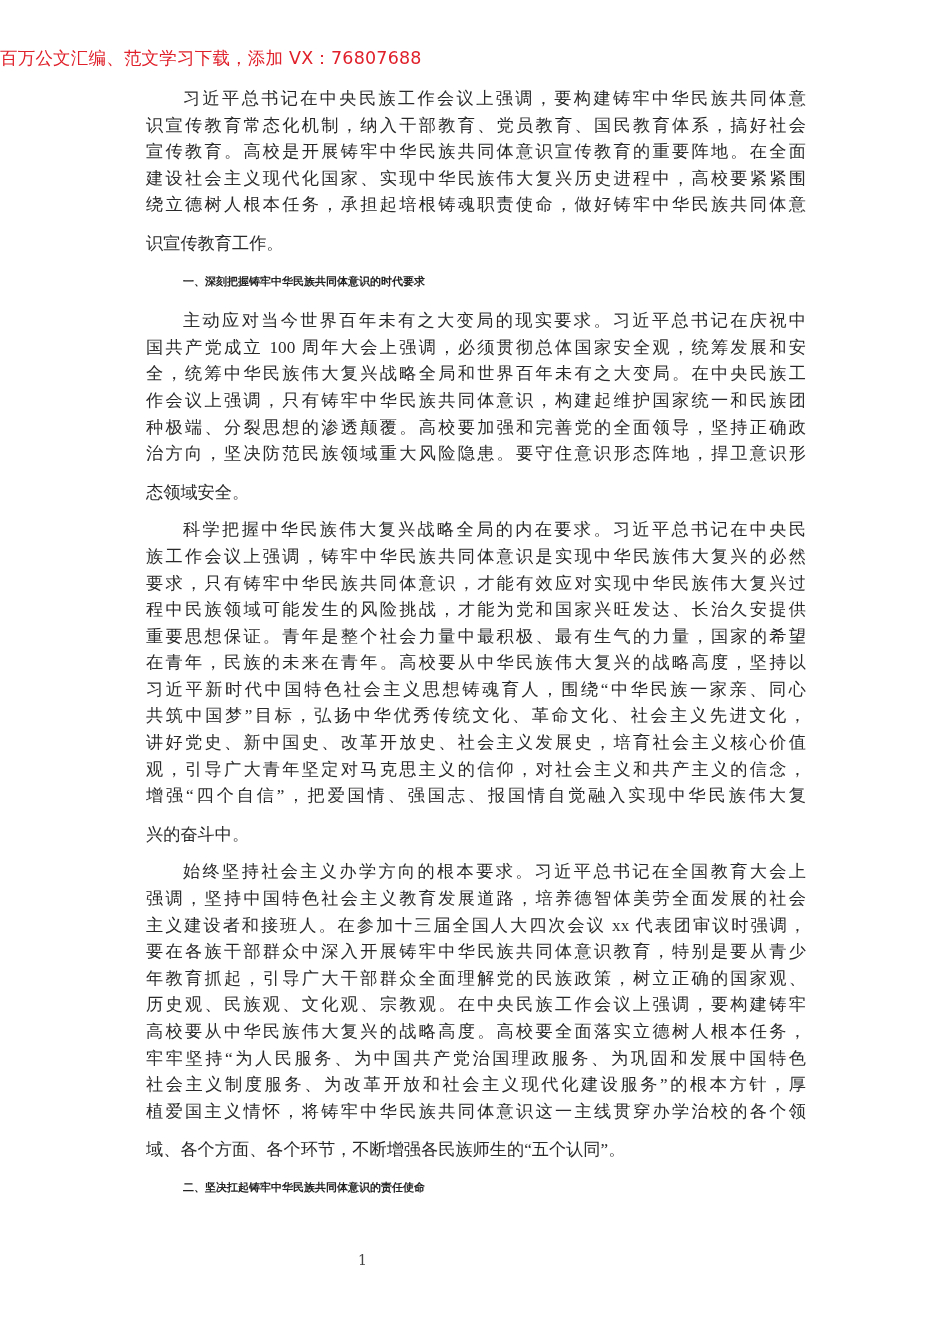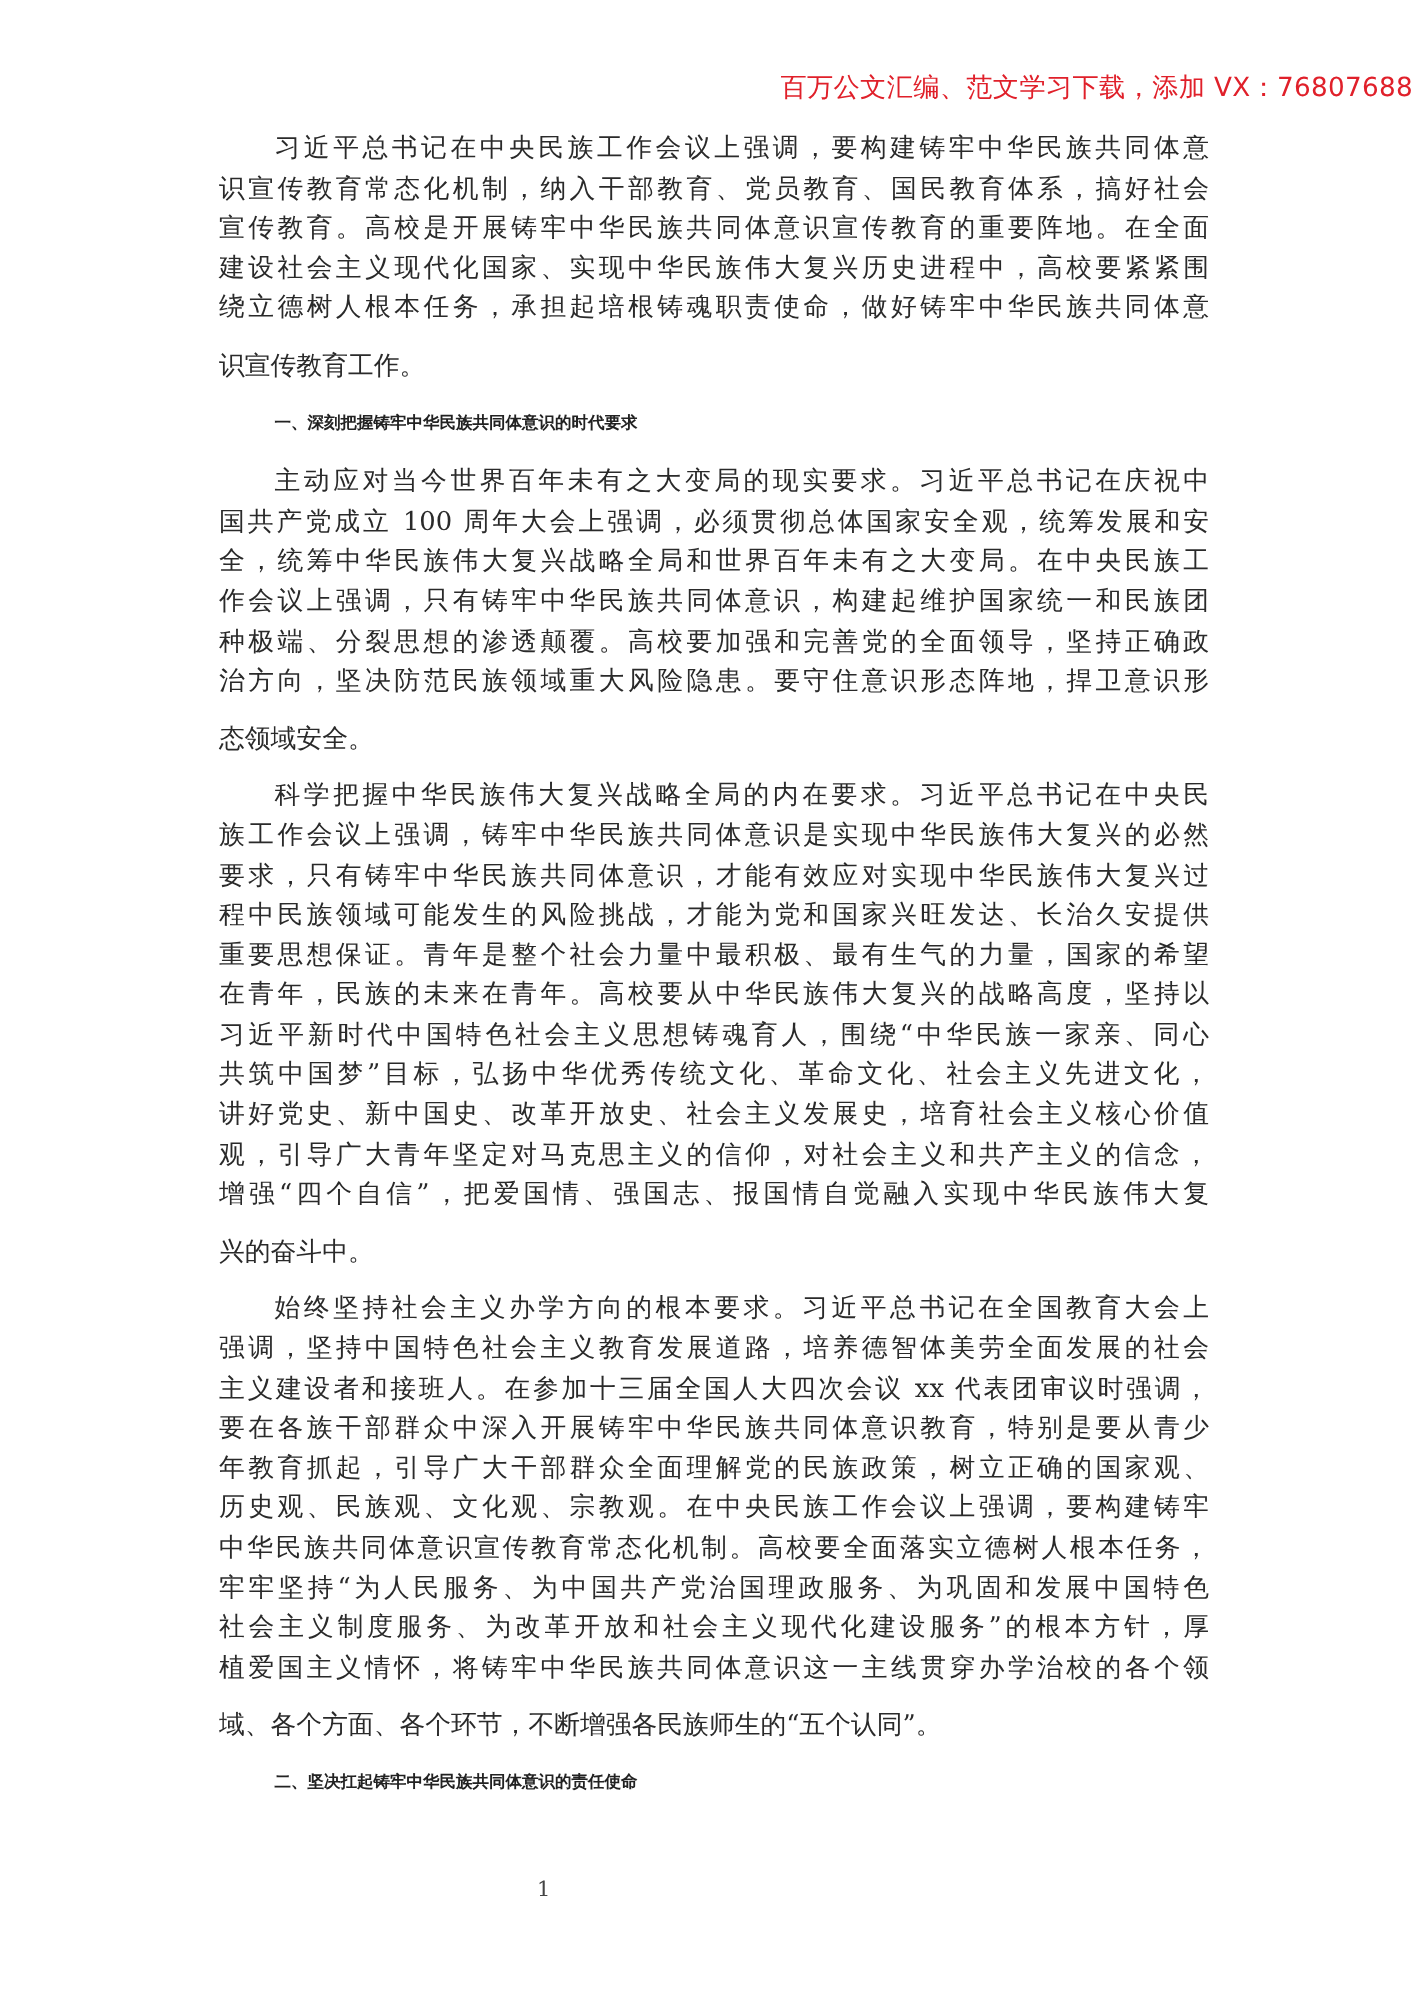--- a/index.html
+++ b/index.html
@@ -1,29 +1,29 @@
 <!DOCTYPE html>
 <html><head>
 <meta charset="utf-8">
 <style>
   html, body { margin: 0; padding: 0; background: #ffffff; }
   body { width: 950px; height: 1344px; position: relative; overflow: hidden; }
   .banner {
-    position: absolute; left: 0; top: 46px; width: 942px; text-align: right;
+    position: absolute; left: 0; top: 46px; width: 942px; text-align: left;
     color: #e0202a; font-family: "DejaVu Sans", sans-serif; font-size: 17.5px;
     letter-spacing: 0.2px;
   }
   .body-col {
     position: absolute; left: 146px; top: 86px; width: 660px;
     font-family: "DejaVu Serif", serif; color: #2a2a2a; font-size: 17.2px;
   }
   .para { margin: 0 0 11px 0; }
   .line {
     display: block; height: 26.6px; line-height: 26.6px; white-space: nowrap;
-    text-align: justify; text-align-last: justify;
+    text-align: justify; text-align-last: justify; font-family: Liberation Serif, serif;
   }
   .line.last { text-align-last: left; margin-top: 12px; }
   .line.indent { padding-left: 37px; }
   .heading {
     font-family: "DejaVu Sans", sans-serif; font-weight: bold; font-size: 11px;
     color: #222; padding-left: 37px; height: 26.6px; line-height: 26.6px;
     margin: 4px 0 13px 0;
   }
   .page-num {
     position: absolute; left: 358px; top: 1252px; font-family: "DejaVu Serif", serif;
@@ -73,21 +73,21 @@
     <span class="line last">兴的奋斗中。</span>
   </div>
 
   <div class="para">
     <span class="line indent">始终坚持社会主义办学方向的根本要求。习近平总书记在全国教育大会上</span>
     <span class="line">强调，坚持中国特色社会主义教育发展道路，培养德智体美劳全面发展的社会</span>
     <span class="line">主义建设者和接班人。在参加十三届全国人大四次会议 xx 代表团审议时强调，</span>
     <span class="line">要在各族干部群众中深入开展铸牢中华民族共同体意识教育，特别是要从青少</span>
     <span class="line">年教育抓起，引导广大干部群众全面理解党的民族政策，树立正确的国家观、</span>
     <span class="line">历史观、民族观、文化观、宗教观。在中央民族工作会议上强调，要构建铸牢</span>
-    <span class="line">中华民族共同体意识宣传教育常态化机制。高校要全面落实立德树人根本任务，</span>
+    <span class="line">高校要从中华民族伟大复兴的战略高度。高校要全面落实立德树人根本任务，</span>
     <span class="line">牢牢坚持“为人民服务、为中国共产党治国理政服务、为巩固和发展中国特色</span>
     <span class="line">社会主义制度服务、为改革开放和社会主义现代化建设服务”的根本方针，厚</span>
     <span class="line">植爱国主义情怀，将铸牢中华民族共同体意识这一主线贯穿办学治校的各个领</span>
     <span class="line last">域、各个方面、各个环节，不断增强各民族师生的“五个认同”。</span>
   </div>
 
   <div class="heading">二、坚决扛起铸牢中华民族共同体意识的责任使命</div>
 </div>
 
 <div class="page-num">1</div>

